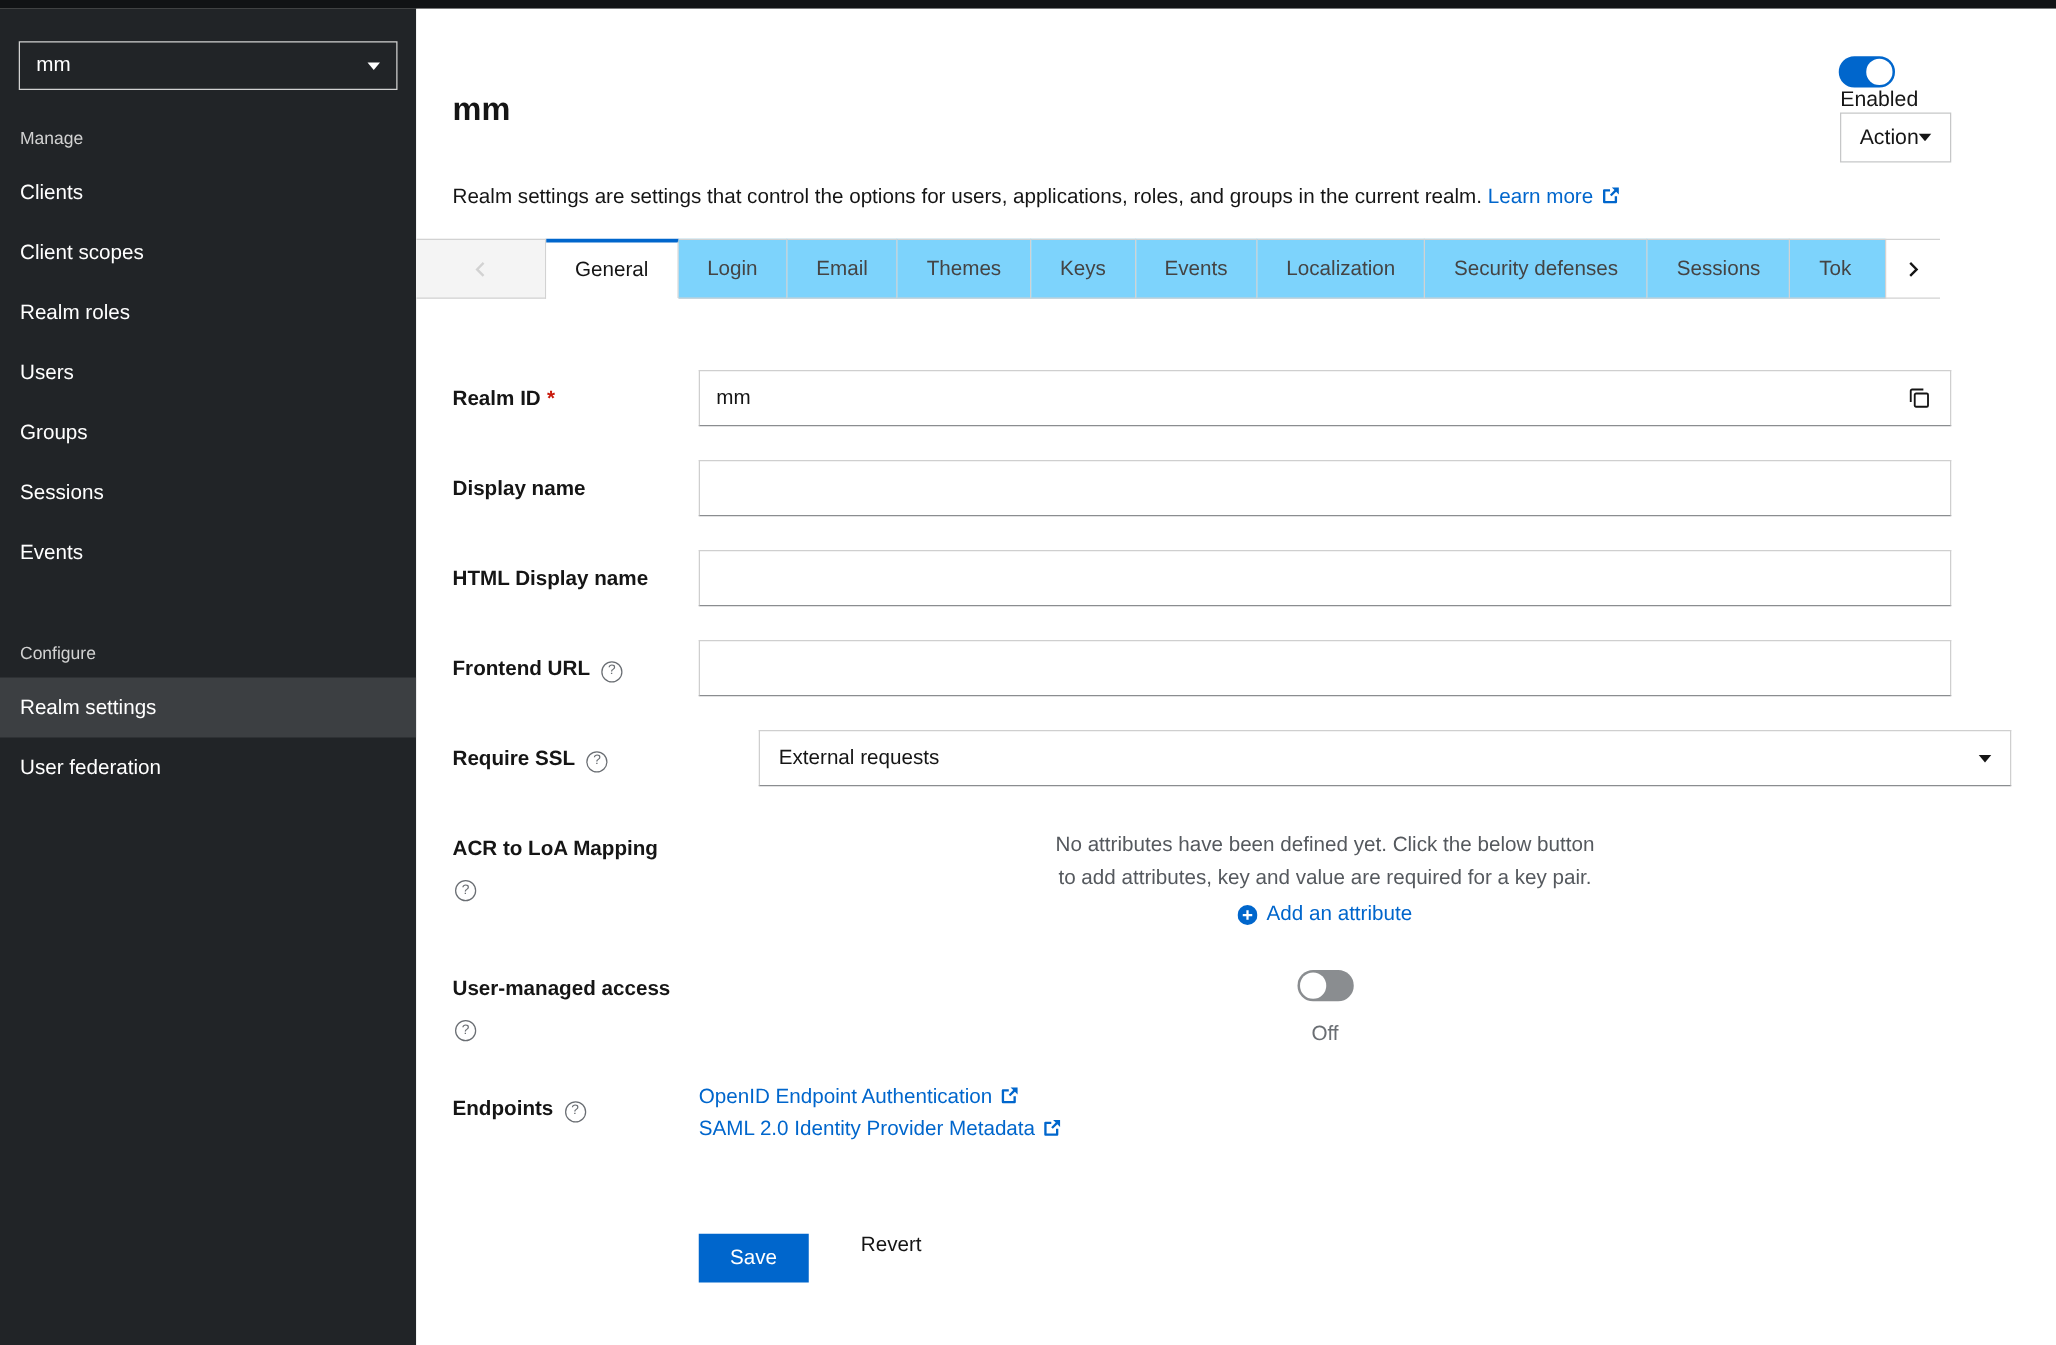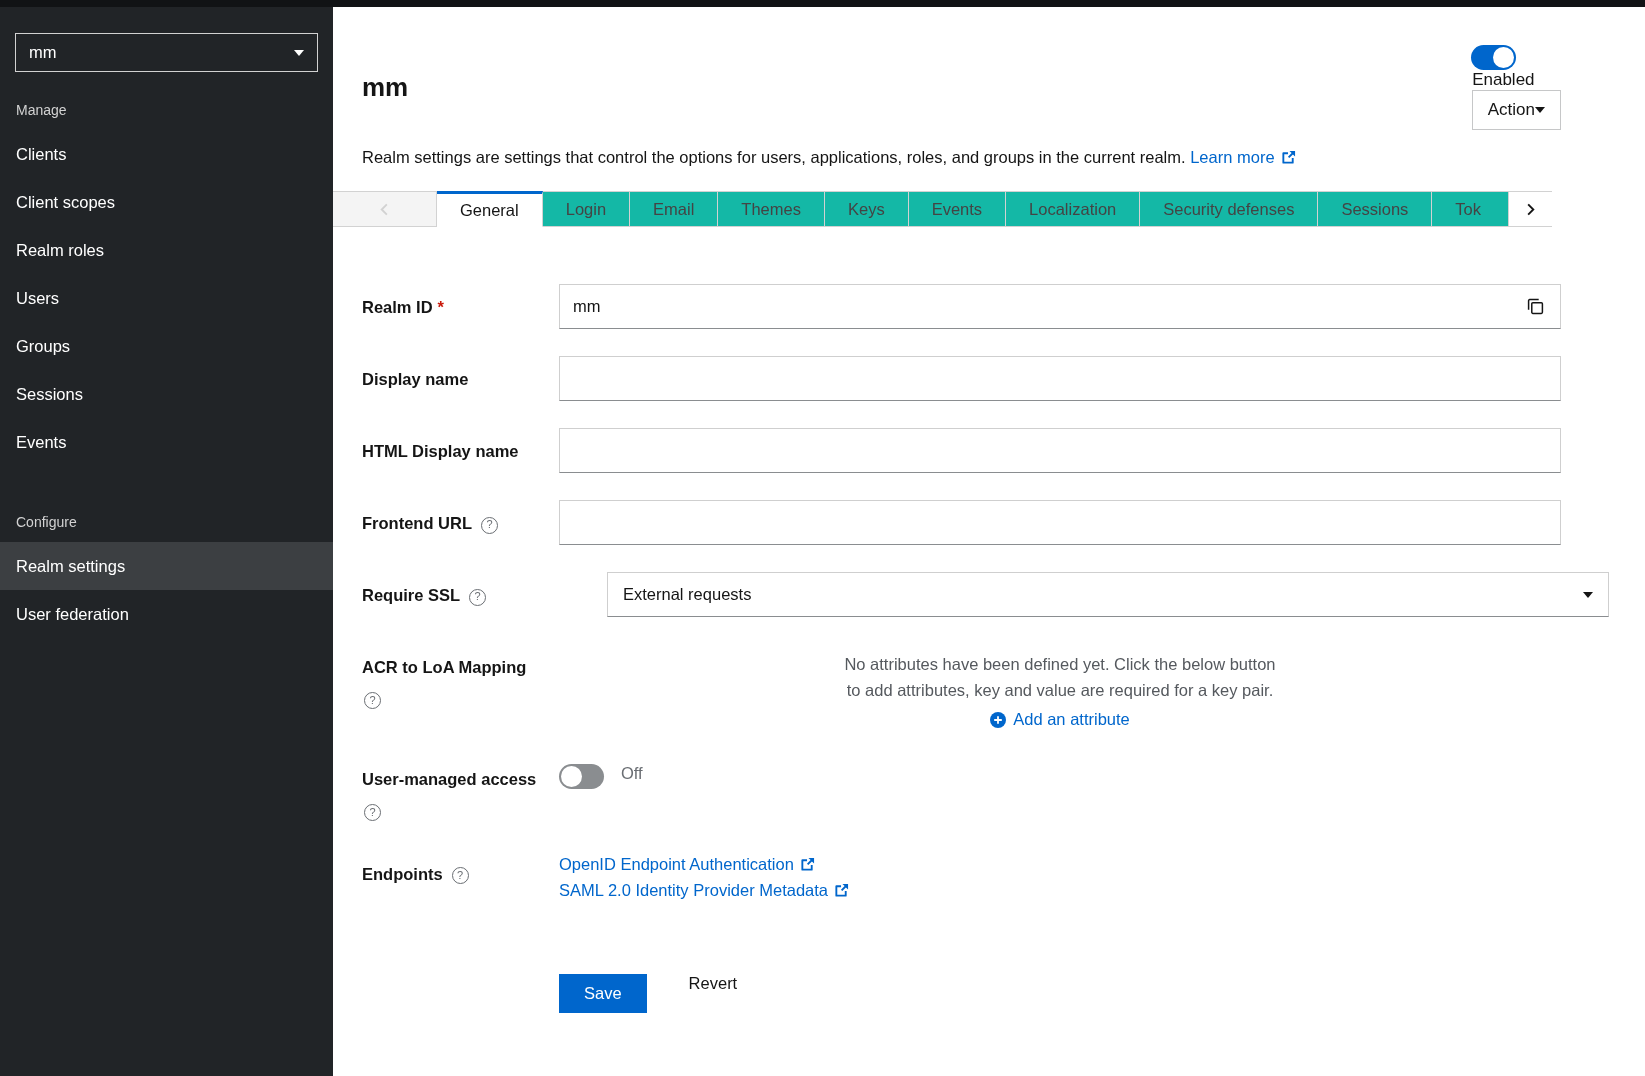--- a/index.html
+++ b/index.html
@@ -44,30 +44,30 @@
     margin-left:46px; height:40px; padding:0 15px; background:#fff;
     border:1px solid #c6c7c8; font-size:17px; color:#151515;
     display:flex; align-items:center; cursor:pointer;
     font-family:inherit;
   }
   .description { margin-top:16px; font-size:16.5px; line-height:1.4; }
   .link { color:#0066cc; text-decoration:none; cursor:pointer; }
   .link svg { vertical-align:-2px; margin-left:6px; }
 
   
-  .tabs { display:flex; height:36px; margin-top:22px; align-items:stretch; }
+  .tabs { display:flex; height:48px; margin-top:22px; align-items:stretch; }
   .tab-scroll {
     display:flex; align-items:center; justify-content:center;
     background:#f4f4f4; border-top:1px solid #d2d2d2; border-bottom:1px solid #d2d2d2;
     cursor:pointer;
   }
   .tab-scroll.left { width:104px; border-right:1px solid #d2d2d2; color:#d2d2d2; }
   .tab-scroll.right { width:44px; background:#fff; border-left:1px solid #d2d2d2; color:#151515; }
   .tab {
-    display:flex; align-items:center; padding:0 23px; background:#14b8a6;
+    display:flex; align-items:center; padding:0 23px; background:#7dd3fc;
     border-top:1px solid #d2d2d2; border-bottom:1px solid #d2d2d2; border-right:1px solid #d2d2d2;
     color:#444; cursor:pointer; white-space:nowrap; font-size:16.5px;
   }
   .tab.active {
     background:#fff; color:#151515;
     border-top:3px solid #0066cc; border-bottom:1px solid #fff;
   }
   .tab.cut { overflow:hidden; width:76px; border-right:none; }
   .tab-spacer { flex:1; background:#fff; }
 
@@ -91,21 +91,21 @@
     flex:1; border:none; outline:none; padding:0 13px; font-size:16.5px;
     color:#151515; font-family:inherit; background:transparent;
   }
   .copy-btn { width:50px; background:transparent; border:none; display:flex; align-items:center; justify-content:center; color:#151515; cursor:pointer; }
   .select { display:flex; align-items:center; justify-content:space-between; padding:0 15px; cursor:pointer; font-size:16.5px;margin-left:48px; }
 
   .acr-control { padding-top:8px; }
   .acr-empty { width:445px; margin:0 auto; text-align:center; color:#55595e; line-height:1.55; font-size:16.5px; }
   .add-attr { margin-top:7px; display:flex; align-items:center; justify-content:center; gap:7px; color:#0066cc; cursor:pointer; font-size:16.5px; width:fit-content; margin-left:auto; margin-right:auto; }
 
-  .uma-control { display:flex; gap:17px; padding-top:8px; }
+  .uma-control { display:flex; align-items:center; gap:17px; padding-top:8px;flex-direction:column; }
   .uma-state { color:#6a6e73; }
 
   .endpoints-control { padding-top:4px; }
   .endpoint-link { display:block; margin-bottom:7px; font-size:16.5px; }
 
   .actions-cell { padding-top:40px; display:flex; align-items:flex-start; }
   .save-btn {
     background:#0066cc; color:#fff; border:none; padding:10px 25px;
     font-size:16.5px; cursor:pointer; font-family:inherit;
   }

